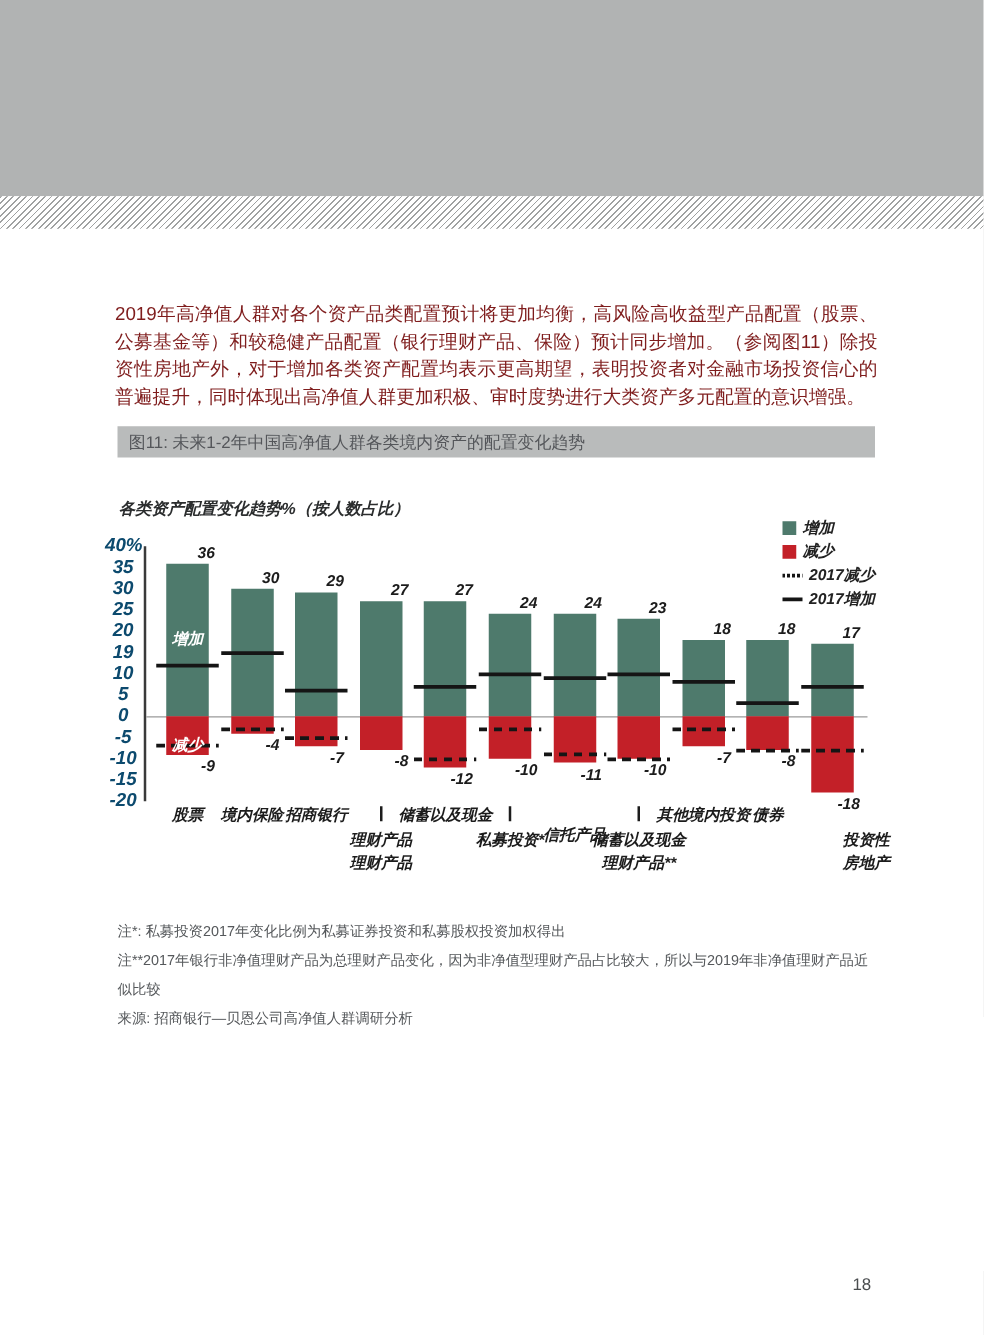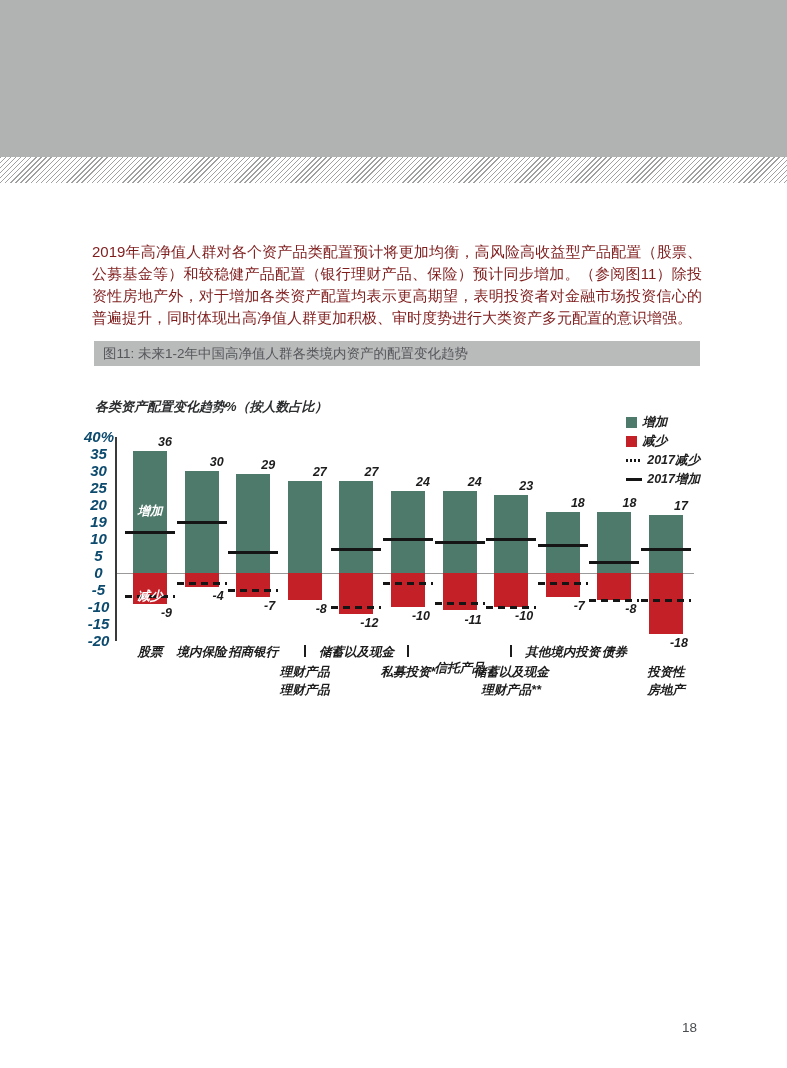--- a/index.html
+++ b/index.html
@@ -172,22 +172,27 @@
         </div>
         <div class="xtick" style="left: 313px;"></div>
         <div class="xlab" style="left: 365.6px; top: 16px;">信托产品</div>
         <div class="xlab" style="left: 417.2px; top: 20px;">
           <div class="">储蓄以及现金</div>
           <div class="">理财产品**</div>
         </div>
         <div class="xtick" style="left: 416.2px;"></div>
         <div class="xlab" style="left: 468.8px; top: 0px;">其他境内投资</div>
         <div class="xlab" style="left: 520.4px; top: 0px;">债券</div>
-        <div class="xlab" style="left: 572px; top: 20px;">
+        <div class="xlab" style="left: 599px; top: 20px;">
           <div class="">投资性</div>
           <div class="">房地产</div>
         </div>
       </div>
   </div>
 
+  <div class="notes">
+    <div>注*: 私募投资2017年变化比例为私募证券投资和私募股权投资加权得出</div>
+    <div>注**2017年银行非净值理财产品为总理财产品变化，因为非净值型理财产品占比较大，所以与2019年非净值理财产品近似比较</div>
+    <div>来源: 招商银行—贝恩公司高净值人群调研分析</div>
+  </div>
 
   <div class="page-number">18</div>
 </div>
 
 </body></html>

